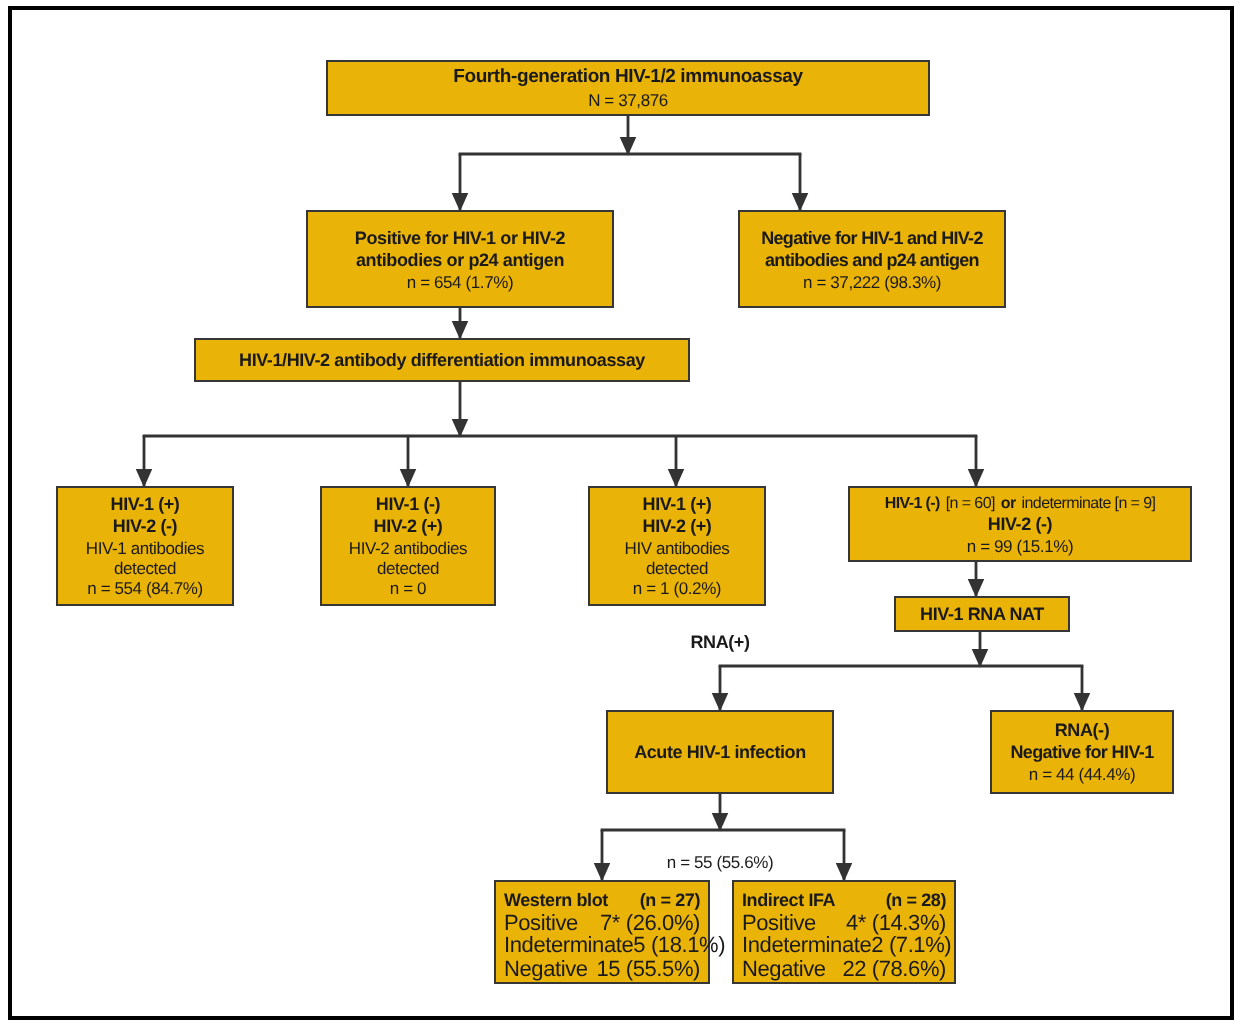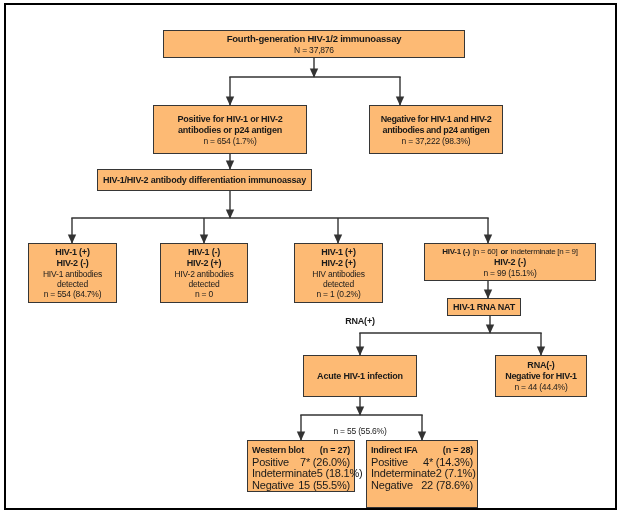--- a/index.html
+++ b/index.html
@@ -7,21 +7,21 @@
     position:relative; width:623px; height:518px; background:#ffffff;
     font-family:"Liberation Sans","DejaVu Sans",sans-serif; color:#1a1a1a;
     overflow:hidden;
   }
   .frame {
     position:absolute; left:4px; top:3px; width:613px; height:507px;
     border:2px solid #000; box-sizing:border-box;
   }
   .wires { position:absolute; left:0; top:0; width:623px; height:518px; }
   .box {
-    position:absolute; box-sizing:border-box; background:#fdba74;
+    position:absolute; box-sizing:border-box; background:#eab308;
     border:1.5px solid #363636; display:flex; flex-direction:column;
     align-items:center; justify-content:center; text-align:center;
     letter-spacing:-0.2px;
   }
   .t  { font-weight:700; font-size:9px;  line-height:11px; white-space:nowrap; }
   .tl { font-weight:700; font-size:9.5px; line-height:11.5px; white-space:nowrap; }
   .s  { font-weight:400; font-size:8.5px; line-height:10px; white-space:nowrap; }
   .mix { display:flex; gap:3px; align-items:baseline; justify-content:center;
          white-space:nowrap; font-size:8px; line-height:11px; letter-spacing:-0.3px; }
   .mix .b { font-weight:700; }
@@ -80,21 +80,21 @@
     <div class="t">antibodies or p24 antigen</div>
     <div class="s">n = 654 (1.7%)</div>
   </div>
 
   <div class="box" style="left:333px; top:105px; width:134px; height:49px;margin-left:36px;">
     <div class="t" style="letter-spacing:-0.35px;">Negative for HIV-1 and HIV-2</div>
     <div class="t" style="letter-spacing:-0.35px;">antibodies and p24 antigen</div>
     <div class="s">n = 37,222 (98.3%)</div>
   </div>
 
-  <div class="box" style="left:97px; top:169px; width:215px; height:22px;">
+  <div class="box" style="left:97px; top:169px; width:248px; height:22px;">
     <div class="t">HIV-1/HIV-2 antibody differentiation immunoassay</div>
   </div>
 
   <div class="box" style="left:28px; top:243px; width:89px; height:60px;">
     <div class="t">HIV-1 (+)</div>
     <div class="t">HIV-2 (-)</div>
     <div class="s">HIV-1 antibodies</div>
     <div class="s">detected</div>
     <div class="s">n = 554 (84.7%)</div>
   </div>
@@ -119,21 +119,21 @@
     <div class="mix">
       <span class="b">HIV-1 (-)</span>
       <span class="r">[n = 60]</span>
       <span class="b">or</span>
       <span class="r">indeterminate [n = 9]</span>
     </div>
     <div class="t">HIV-2 (-)</div>
     <div class="s">n = 99 (15.1%)</div>
   </div>
 
-  <div class="box" style="left:447px; top:298px; width:74px; height:18px;align-items:center;">
+  <div class="box" style="left:447px; top:298px; width:88px; height:18px;align-items:center;">
     <div class="t">HIV-1 RNA NAT</div>
   </div>
 
   <div class="box" style="left:303px; top:355px; width:114px; height:42px;gap:44px;">
     <div class="t">RNA(+)</div>
     <div class="t">Acute HIV-1 infection</div>
     <div class="s">n = 55 (55.6%)</div>
   </div>
 
   <div class="box" style="left:495px; top:355px; width:92px; height:42px;">
@@ -154,21 +154,21 @@
     <div class="trow">
       <span>Indeterminate</span>
       <span>5 (18.1%)</span>
     </div>
     <div class="trow">
       <span>Negative</span>
       <span>15 (55.5%)</span>
     </div>
   </div>
 
-  <div class="box tablebox" style="left:366px; top:440px; width:112px; height:68px;">
+  <div class="box tablebox" style="left:366px; top:440px; width:112px; height:52px;">
     <div class="thead">
       <span>Indirect IFA</span>
       <span>(n = 28)</span>
     </div>
     <div class="trow">
       <span>Positive</span>
       <span>4* (14.3%)</span>
     </div>
     <div class="trow">
       <span>Indeterminate</span>

